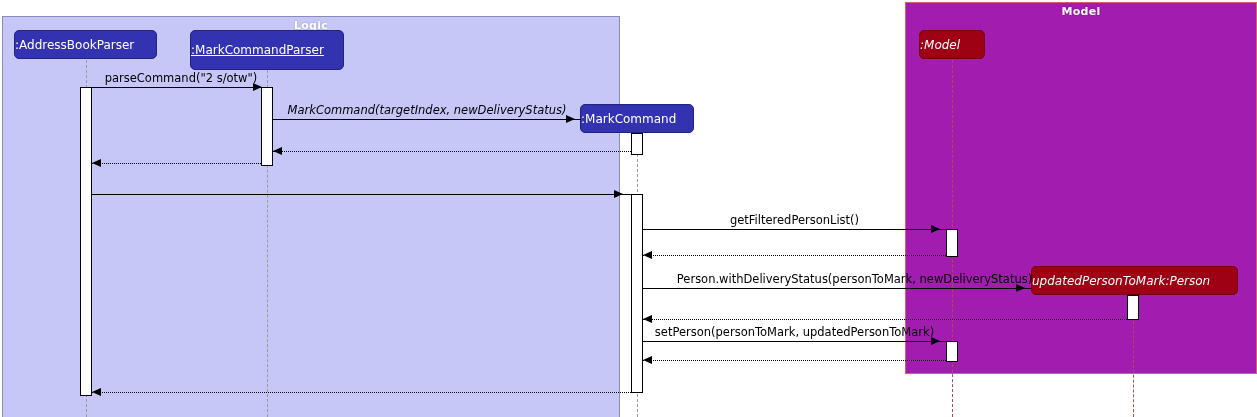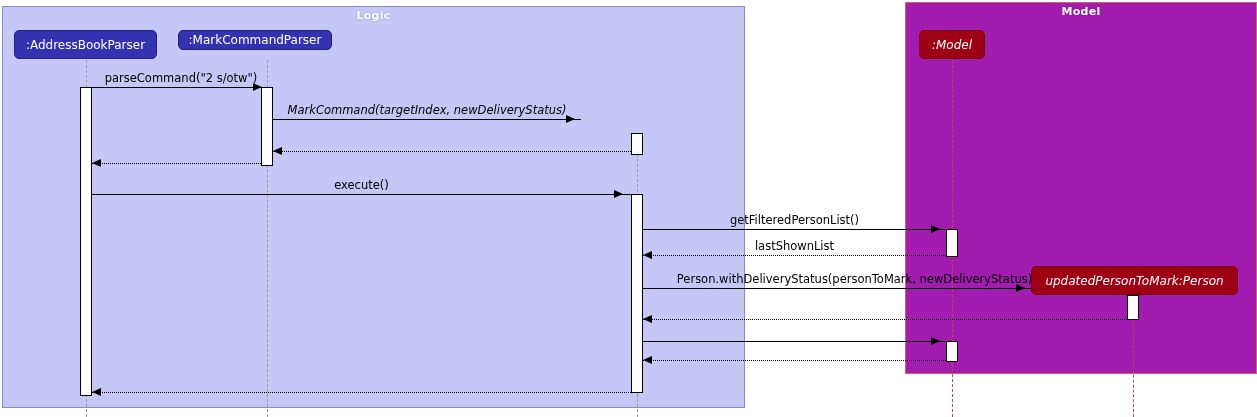--- a/index.html
+++ b/index.html
@@ -9,21 +9,21 @@
   .frame{position:absolute;box-sizing:border-box;border:1px solid #7b7ba8;}
   .frame .frame-title{
     position:absolute;top:2px;left:0;width:100%;text-align:center;
     font-size:11px;font-weight:bold;color:#ffffff;letter-spacing:.3px;
     text-shadow:0 0 2px rgba(0,0,0,.25);
   }
   .frame.logic{background:#c6c6f7;border-color:#8b8bbb;}
   .frame.model{background:#a21caf;border-color:#d8606c;}
 
   .obj{position:absolute;box-sizing:border-box;border-radius:5px;
-       display:flex;align-items:center;justify-content:center;
+       display:flex;align-items:center;
        font-size:12px;color:#ffffff;white-space:nowrap;
        border:1px solid rgba(0,0,0,.35);}
   .obj.blue{background:#3333b2;border-color:#23237d;}
   .obj.dark{background:#9e0014;border-color:#6d000e;font-style:italic;}
 
   .lifeline{position:absolute;width:0;border-left:1px dashed #9a9a9a;}
   .lifeline.red{border-left-color:#b04a52;}
 
   .act{position:absolute;background:#ffffff;border:1px solid #000000;box-sizing:border-box;}
 
@@ -34,42 +34,45 @@
   .arrowhead.left{border-top:4px solid transparent;border-bottom:4px solid transparent;border-right:9px solid #000;}
 
   .label{position:absolute;font-size:11.5px;color:#000000;white-space:nowrap;
          text-align:center;line-height:12px;}
 </style>
 </head>
 <body>
 
 <div id="canvas">
 
-  <div class="frame logic" style="left:2px;top:6px;width:743px;height:402px;padding-left:46px;">
+  <div class="frame logic" style="left:2px;top:16px;width:618px;height:402px;padding-left:46px;">
     <div class="frame-title">Logic</div>
   </div>
 
   <div class="frame model" style="left:905px;top:2px;width:352px;height:372px;">
     <div class="frame-title">Model</div>
   </div>
 
   <div class="lifeline" style="left:86px;top:60px;height:357px;"></div>
   <div class="lifeline" style="left:267px;top:60px;height:357px;"></div>
   <div class="lifeline" style="left:637px;top:134px;height:283px;"></div>
   <div class="lifeline red" style="left:952px;top:60px;height:357px;"></div>
   <div class="lifeline red" style="left:1133px;top:311px;height:106px;"></div>
 
   <div class="obj blue" style="left:14px;top:30px;width:143px;height:29px;">
     <span>:AddressBookParser</span>
   </div>
 
-  <div class="obj blue" style="left:178px;top:30px;width:154px;height:20px;">
+  <div class="obj blue" style="left:190px;top:30px;width:154px;height:40px;text-decoration:underline;">
     <span>:MarkCommandParser</span>
   </div>
 
+  <div class="obj blue" style="left:580px;top:104px;width:114px;height:29px;">
+    <span>:MarkCommand</span>
+  </div>
 
   <div class="obj dark" style="left:919px;top:30px;width:66px;height:29px;">
     <span>:Model</span>
   </div>
 
   <div class="obj dark" style="left:1031px;top:266px;width:207px;height:29px;">
     <span>updatedPersonToMark:Person</span>
   </div>
 
   <div class="act" style="left:80px;top:87px;width:12px;height:309px;"></div>
@@ -95,39 +98,38 @@
   <div class="label" style="left:273px;top:104px;width:308px;font-style:italic;">MarkCommand(targetIndex, newDeliveryStatus)</div>
 
   <div class="msg ret" style="left:273px;top:151px;width:358px;"></div>
   <div class="arrowhead left" style="left:273px;top:147px;"></div>
 
   <div class="msg ret" style="left:92px;top:163px;width:169px;"></div>
   <div class="arrowhead left" style="left:92px;top:159px;"></div>
 
   <div class="msg" style="left:92px;top:194px;width:539px;"></div>
   <div class="arrowhead right" style="left:614px;top:190px;"></div>
-  <div class="label" style="left:92px;top:179px;width:539px;">execute()</div>
 
   <div class="msg" style="left:643px;top:229px;width:303px;"></div>
   <div class="arrowhead right" style="left:931px;top:225px;"></div>
   <div class="label" style="left:643px;top:214px;width:303px;">getFilteredPersonList()</div>
 
   <div class="msg ret" style="left:643px;top:255px;width:303px;"></div>
   <div class="arrowhead left" style="left:643px;top:251px;"></div>
-  <div class="label" style="left:643px;top:240px;width:303px;">lastShownList</div>
 
   <div class="msg" style="left:643px;top:288px;width:388px;"></div>
   <div class="arrowhead right" style="left:1016px;top:284px;"></div>
   <div class="label" style="left:643px;top:273px;width:423px;">Person.withDeliveryStatus(personToMark, newDeliveryStatus)</div>
 
   <div class="msg ret" style="left:643px;top:319px;width:484px;"></div>
   <div class="arrowhead left" style="left:643px;top:315px;"></div>
 
   <div class="msg" style="left:643px;top:341px;width:303px;"></div>
   <div class="arrowhead right" style="left:931px;top:337px;"></div>
+  <div class="label" style="left:643px;top:326px;width:303px;">setPerson(personToMark, updatedPersonToMark)</div>
 
   <div class="msg ret" style="left:643px;top:360px;width:303px;"></div>
   <div class="arrowhead left" style="left:643px;top:356px;"></div>
 
   <div class="msg ret" style="left:92px;top:392px;width:539px;"></div>
   <div class="arrowhead left" style="left:92px;top:388px;"></div>
 
 </div>
 
 </body></html>

